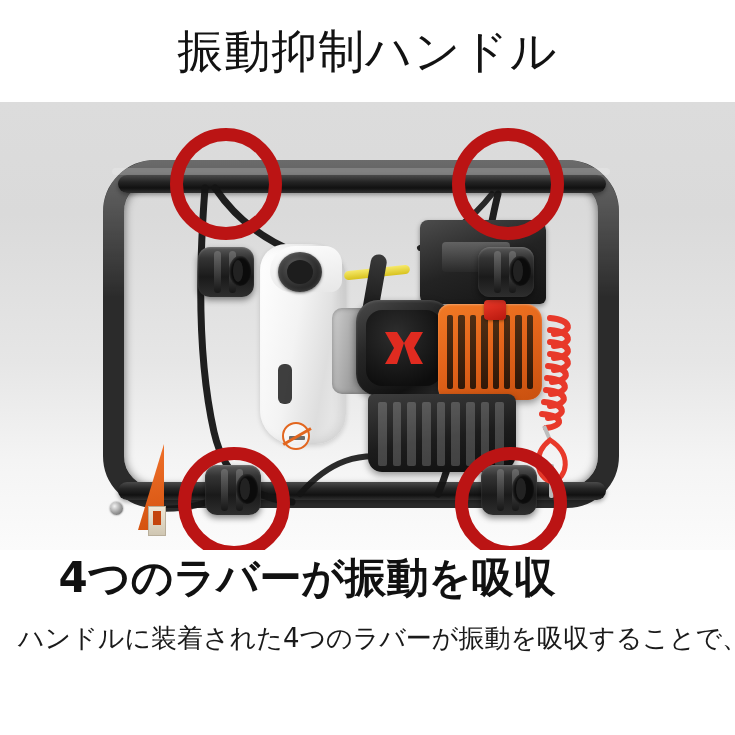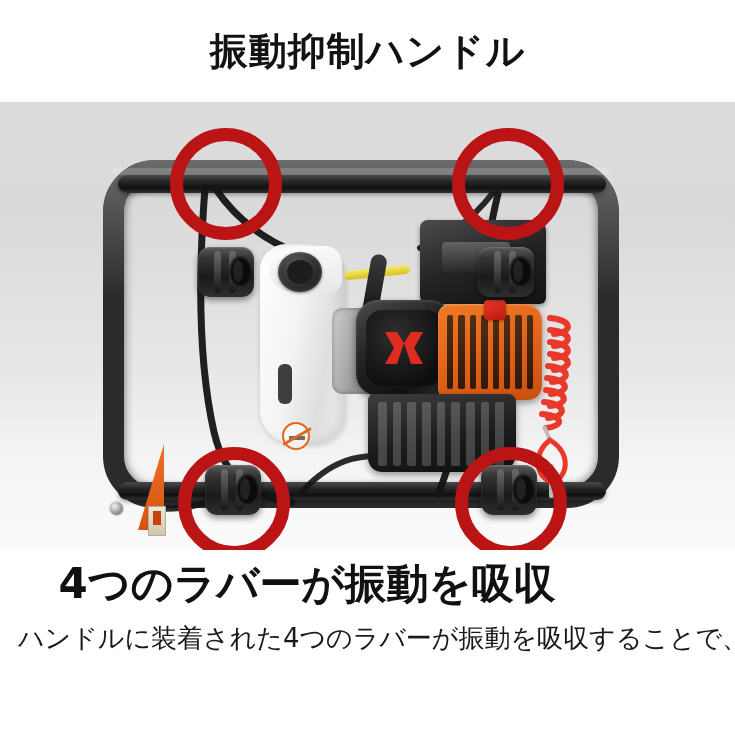--- a/index.html
+++ b/index.html
@@ -11,21 +11,21 @@
   }
   .page { position: relative; width: 735px; height: 735px; background:#fff; }
 
   
   .title-band {
     position: absolute; left: 0; top: 0; width: 735px; height: 102px;
     display: flex; align-items: center; justify-content: center;
     background: #ffffff;
   }
   .title {
-    font-size: 38px; font-weight: 700; color: #121212;
+    font-size: 46px; font-weight: 400; color: #121212;
     letter-spacing: 1px; line-height: 1; white-space: nowrap;
     font-family: "DejaVu Sans", "Liberation Sans", sans-serif;
   }
 
   
   .photo {
     position: absolute; left: 0; top: 102px; width: 735px; height: 448px;
     background: linear-gradient(180deg,#dcdcdc 0%,#dadada 25%,#e6e6e6 58%,#f4f4f4 80%,#fbfbfb 100%);
     overflow: hidden;
   }
@@ -220,21 +220,21 @@
     background: linear-gradient(180deg,#efe7d6,#cfc6b2); border:1px solid #b8ae9a;
   }
   .blade-tag::after{
     content:""; position:absolute; left:4px; top:4px; right:4px; bottom:10px;
     background:#c4440d;
   }
 
   
   .sub-band {
     position:absolute; left:0; top:550px; width:614px; height:68px;
-    display:flex; align-items:center; justify-content:center; background:#fff;
+    display:flex; align-items:flex-start; justify-content:center; background:#fff;
   }
   .subtitle {
     font-size: 42px; font-weight: 700; color:#111; white-space:nowrap;
     font-family: "DejaVu Sans", "Liberation Sans", sans-serif;
   }
 
   
   .body-copy {
     position:absolute; left: 18px; top: 620px; width: 700px;
     font-size: 26px; line-height: 36px; color:#1a1a1a; font-weight:400;

